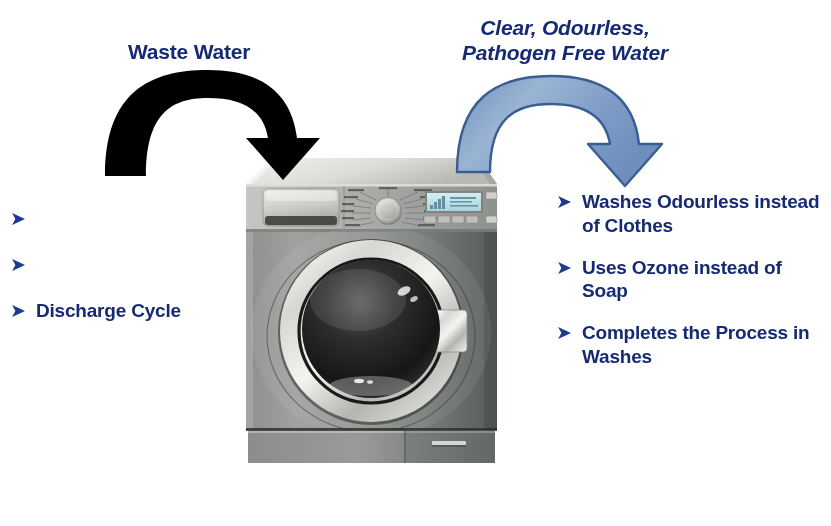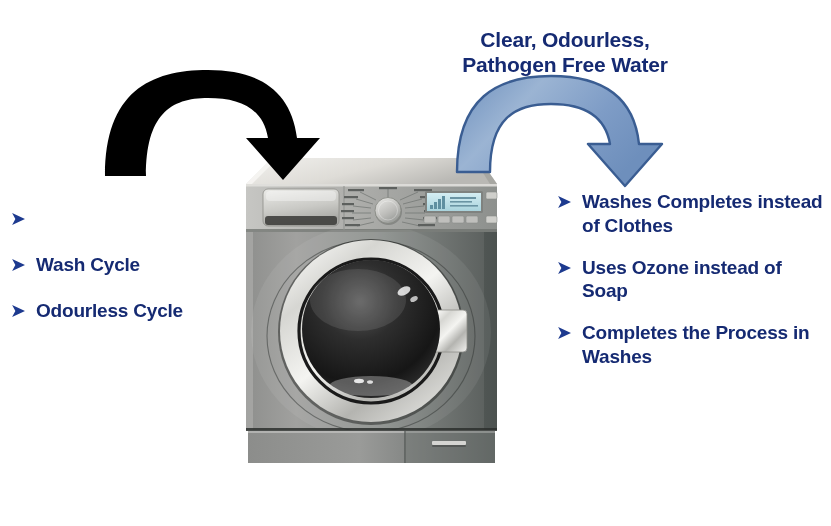--- a/index.html
+++ b/index.html
@@ -27,24 +27,25 @@
     letter-spacing: -0.2px;
     white-space: pre-line;
   }
   #waste-water-label {
     left: 128px;
     top: 40px;
     font-size: 21px;
   }
   #clean-water-label {
     left: 432px;
-    top: 28px;
+    top: 16px;
     font-size: 21px;
     width: 266px;
     text-align: center;
+    font-style: italic;
   }
 
   
   .bullet-list {
     position: absolute;
     color: #152a72;
   }
   #left-list { left: 10px; top: 207px; width: 232px; }
   #right-list { left: 556px; top: 190px; width: 272px; }
 
@@ -272,42 +273,42 @@
          C 602 76, 634 97, 639 144
          L 662 144
          L 625 186
          L 588 144
          L 610 144
          C 605 115, 582 104, 551 104
          C 514 104, 490 119, 490 172
          Z" fill="url(#blueArrowGrad)" stroke="#3a5d92" stroke-width="2.4" stroke-linejoin="round"></path>
   </svg>
 
+  <div class="heading" id="waste-water-label">Waste Water</div>
 
   <div class="heading" id="clean-water-label">Clear, Odourless,
 Pathogen Free Water</div>
 
   <div class="bullet-list" id="left-list">
     <div class="bullet-item">
       <span class="bullet-marker">➤</span>
     </div>
     <div class="bullet-item">
       <span class="bullet-marker">➤</span>
-      <span class="bullet-text">Wash Cycle</span>
-    </div>
-    <div class="bullet-item">
-      <span class="bullet-marker">➤</span>
-      <span class="bullet-text">Odourless Cycle</span>
+    </div>
+    <div class="bullet-item">
+      <span class="bullet-marker">➤</span>
+      <span class="bullet-text">Discharge Cycle</span>
     </div>
   </div>
 
   <div class="bullet-list" id="right-list">
     <div class="bullet-item">
       <span class="bullet-marker">➤</span>
-      <span class="bullet-text">Washes Completes instead of Clothes</span>
+      <span class="bullet-text">Washes Odourless instead of Clothes</span>
     </div>
     <div class="bullet-item">
       <span class="bullet-marker">➤</span>
       <span class="bullet-text">Uses Ozone instead of Soap</span>
     </div>
     <div class="bullet-item">
       <span class="bullet-marker">➤</span>
       <span class="bullet-text">Completes the Process in Washes</span>
     </div>
   </div>

